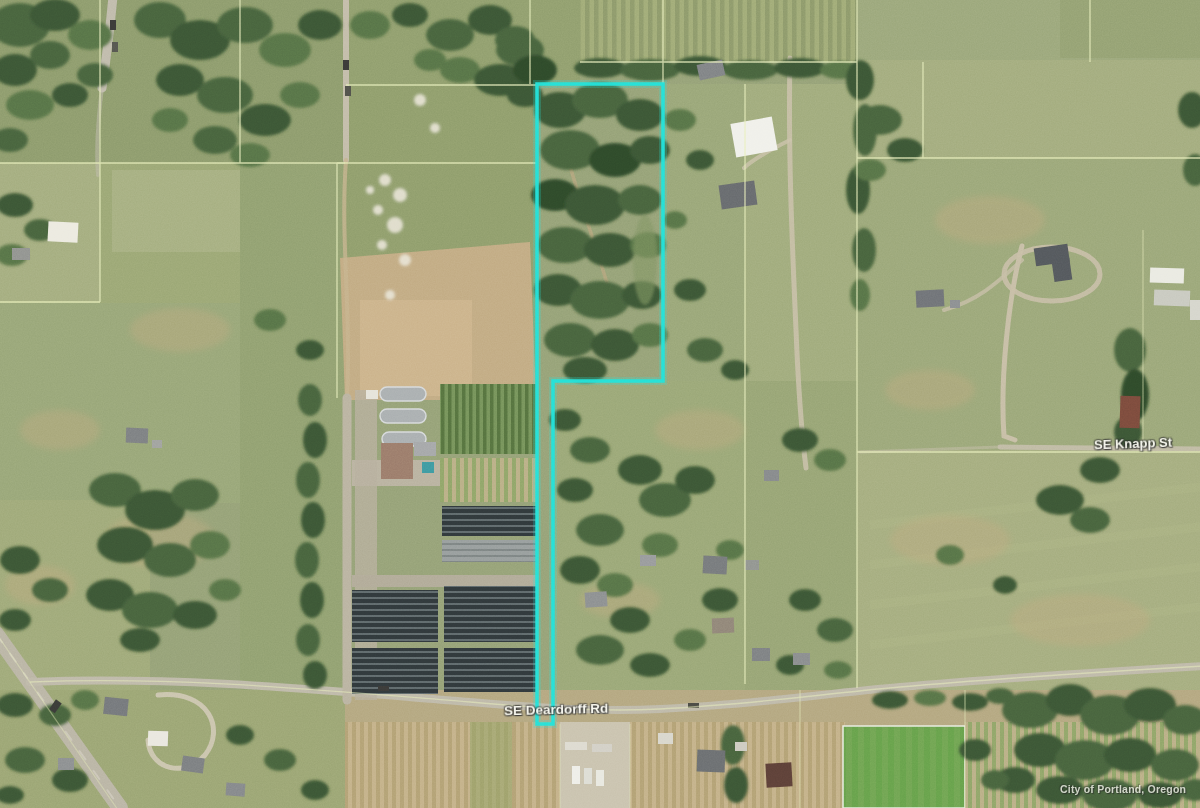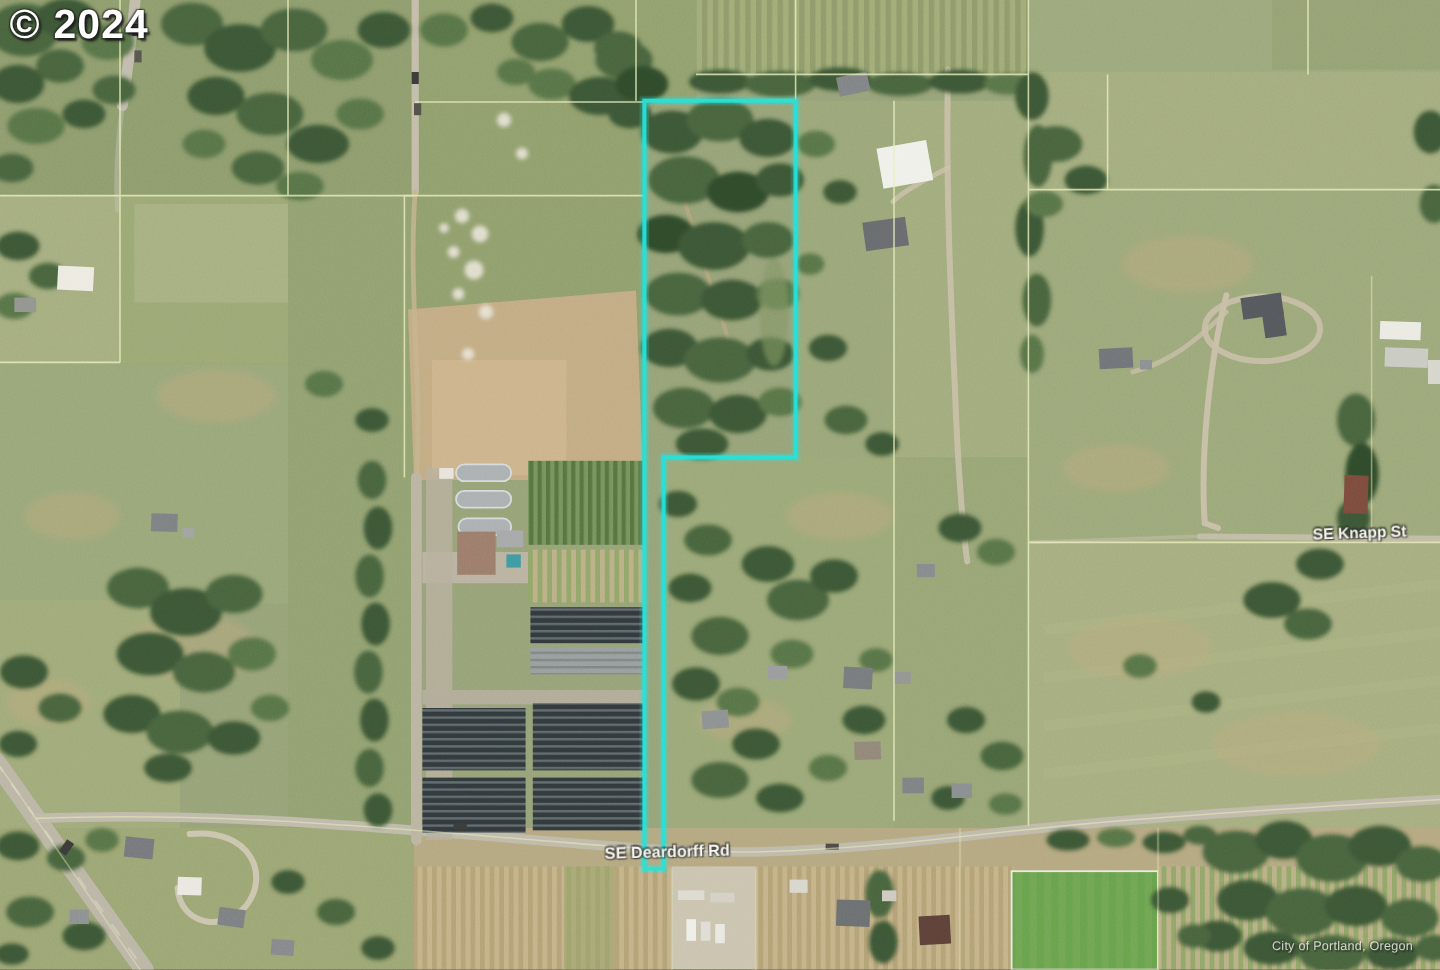--- a/index.html
+++ b/index.html
@@ -15,21 +15,21 @@
                 1px -1px 1px rgba(25,25,25,.55),-1px 1px 1px rgba(25,25,25,.55);
   }
   .street-label{
     color:#fbfbf4;font-weight:700;opacity:.93;
     text-shadow:1px 1px 1px rgba(45,45,45,.95),-1px -1px 1px rgba(45,45,45,.6),
                 1px -1px 1px rgba(45,45,45,.6),-1px 1px 1px rgba(45,45,45,.6);
   }
   .street-label.knapp{left:1094px;top:436px;font-size:13px;transform:rotate(-2deg);}
   .street-label.deardorff{left:504px;top:702px;font-size:13.5px;transform:rotate(-1.5deg);}
   .imagery-credit{
-    left:1060px;top:783px;font-size:10.5px;font-weight:400;color:#f4f4ec;opacity:.8;
+    left:1060px;top:783px;font-size:10.5px;font-weight:700;color:#f4f4ec;opacity:.8;
     letter-spacing:.2px;
     text-shadow:1px 1px 1px rgba(40,40,40,.9),-1px -1px 1px rgba(40,40,40,.55);
   }
   .grain{mix-blend-mode:overlay;opacity:.30;}
 </style>
 </head>
 <body>
 
 <div class="map-viewport">
 
@@ -436,17 +436,16 @@
   </g>
 
   <g>
     <path d="M537,84 H663 V381 H553 V724 H537 Z" fill="none" stroke="#22E3DA" stroke-width="8" opacity=".22"></path>
     <path d="M537,84 H663 V381 H553 V724 H537 Z" fill="none" stroke="#22E3DA" stroke-width="3.5" opacity=".95" stroke-linejoin="miter"></path>
   </g>
 
   <rect class="grain" x="0" y="0" width="1200" height="808" filter="url(#grainF)"></rect>
 </svg>
 
-  <div class="overlay-label wm-copyright">© 2024</div>
   <div class="overlay-label street-label knapp">SE Knapp St</div>
   <div class="overlay-label street-label deardorff">SE Deardorff Rd</div>
   <div class="overlay-label imagery-credit">City of Portland, Oregon</div>
 </div>
 
 </body></html>

